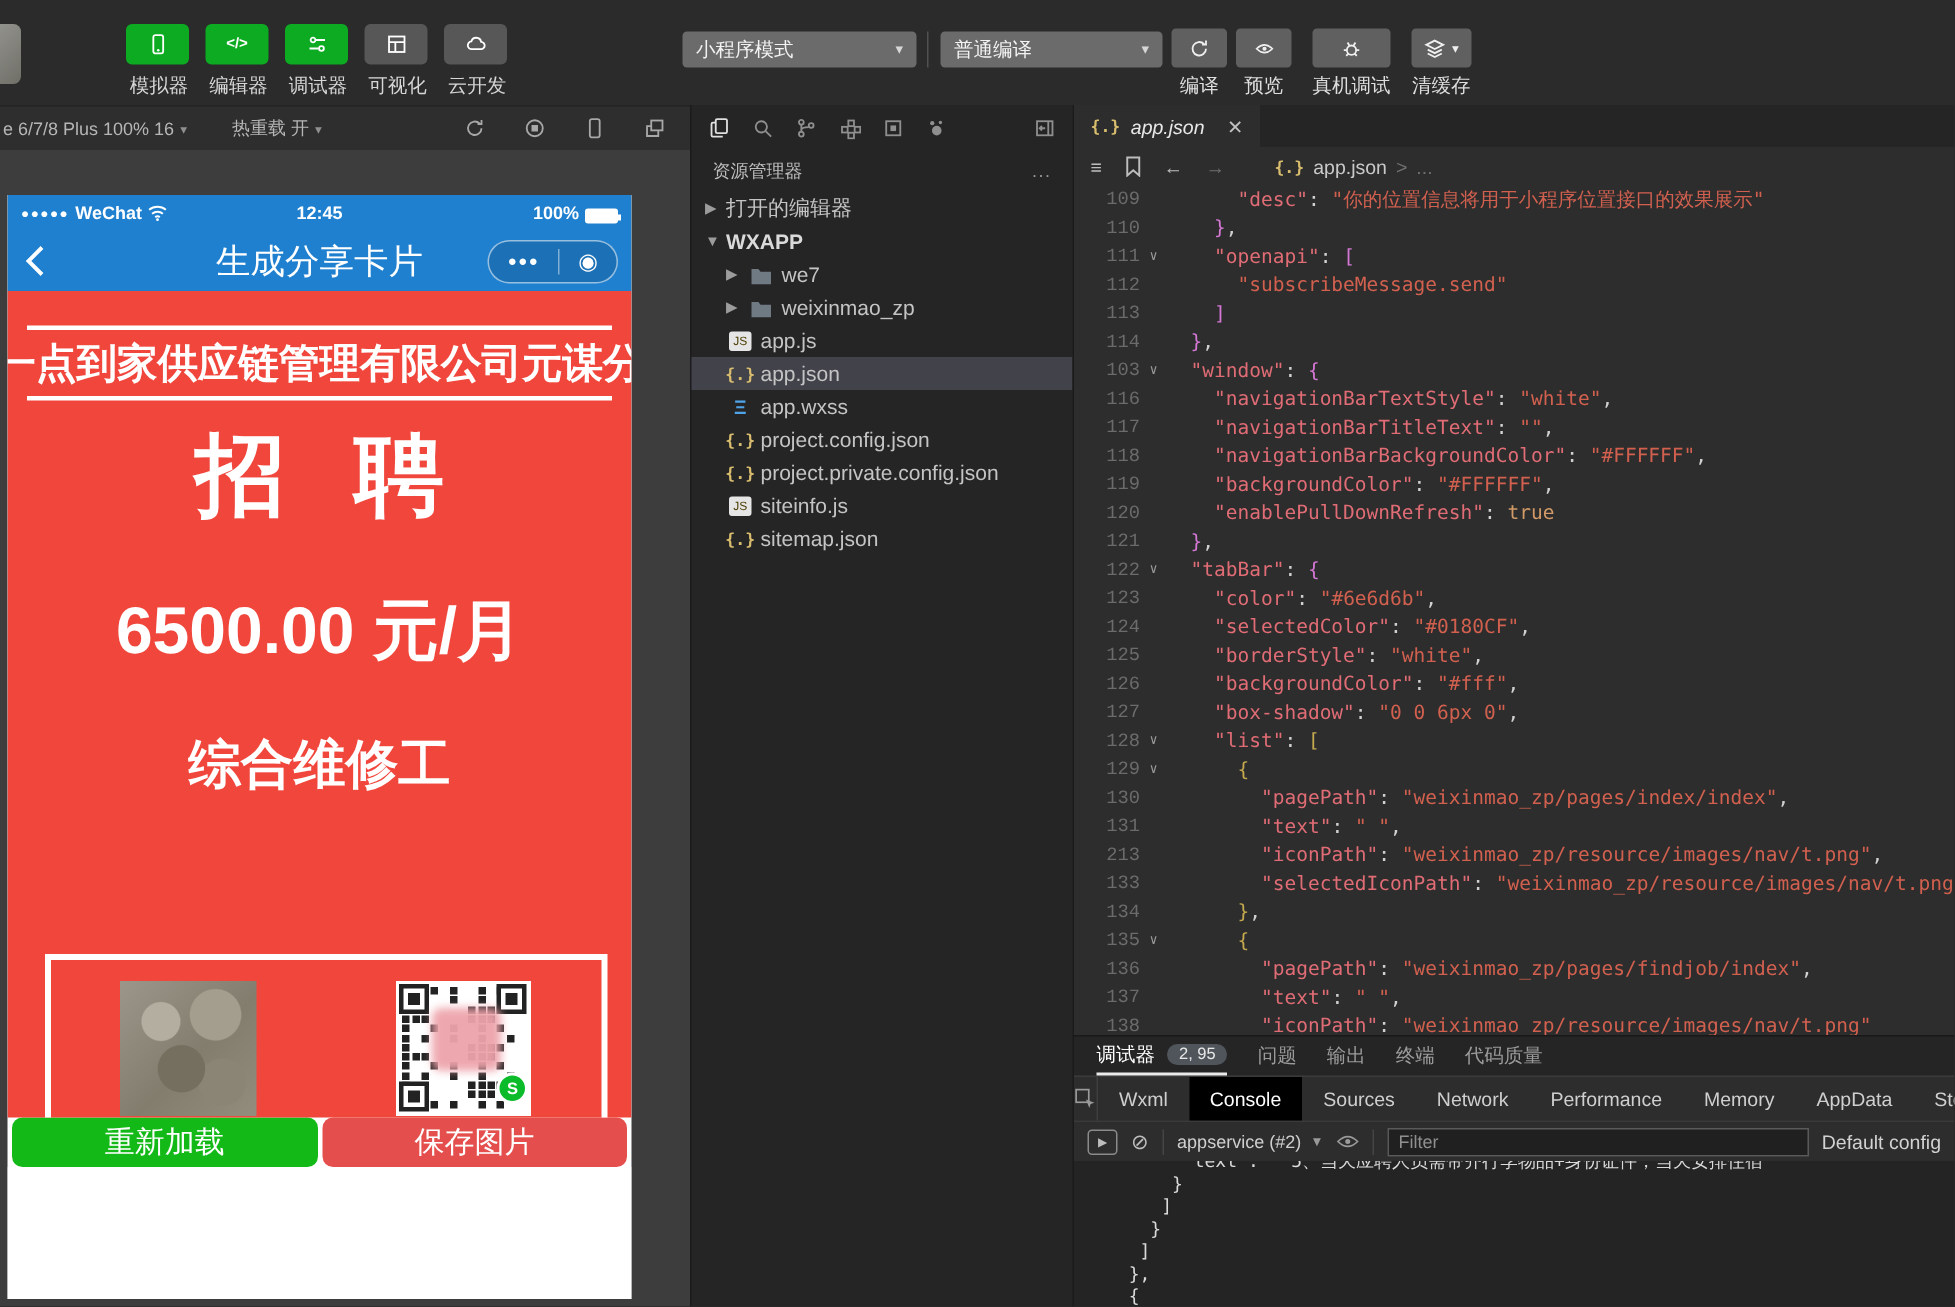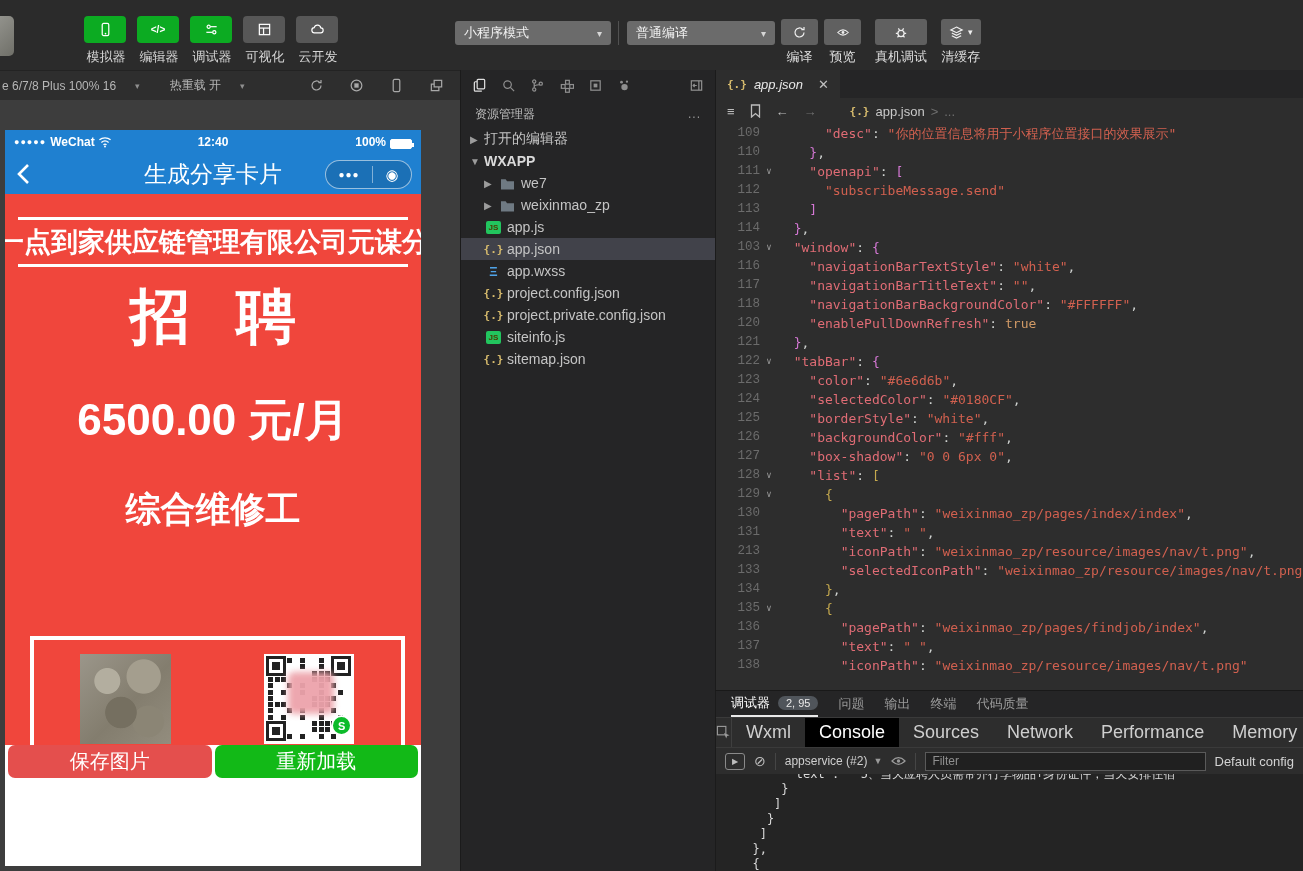--- a/index.html
+++ b/index.html
@@ -28,21 +28,21 @@
   .actbtns{position:absolute;left:781px;top:19px;display:flex;gap:6px}
   .actbtn{text-align:center;cursor:pointer}
   .actbtn .chip2{height:26px;min-width:37px;border-radius:3px;background:#606060;color:#efefef;
     display:flex;align-items:center;justify-content:center;padding:0 8px;gap:4px}
   .actbtn .lbl{margin-top:3px;font-size:13px;color:#dedede;white-space:nowrap}
   .actbtn.gap{margin-left:8px}
 
   
   .simbar{position:absolute;left:0;top:70px;width:460px;height:30px;background:#2e2e2e;
     border-top:1px solid #232323;display:flex;align-items:center;color:#b6b6b6;font-size:12px}
-  .simbar .item{display:flex;align-items:center;gap:19px;cursor:pointer;white-space:nowrap}
+  .simbar .item{display:flex;align-items:center;gap:4px;cursor:pointer;white-space:nowrap}
   .simbar .caret{font-size:9px;color:#8f8f8f}
   .simbar .icons{margin-left:auto;display:flex;gap:25px;margin-right:16px;color:#a8a8a8}
   .simbar .icons span{cursor:pointer}
 
   
   .simarea{position:absolute;left:0;top:100px;width:460px;height:771px;background:#3d3d3d}
   .phone{position:absolute;left:5px;top:30px;width:416px;height:736px;background:#fff;overflow:hidden}
   .statusbar{height:24px;background:#1f80d0;color:#fff;display:flex;align-items:center;
     padding:0 9px;font-size:12px;font-weight:bold}
   .statusbar .dots{letter-spacing:1px;font-size:9px;margin-right:4px}
@@ -101,22 +101,22 @@
   .acticons .dock{margin-left:auto}
   .exp-head{height:28px;display:flex;align-items:center;padding:0 14px;font-size:12px;color:#bdbdbd}
   .exp-head .more{margin-left:auto;color:#9a9a9a;cursor:pointer;letter-spacing:1px}
   .tree{font-size:14px}
   .trow{height:22px;display:flex;align-items:center;padding-left:9px;cursor:pointer;white-space:nowrap}
   .trow .arr{width:14px;font-size:10px;color:#9c9c9c;flex:none}
   .trow.root{font-weight:bold;color:#dadada}
   .trow.child{padding-left:23px}
   .trow.selected{background:#41424a}
   .ficon{width:19px;margin-right:4px;display:flex;justify-content:center;align-items:center;flex:none}
-  .ficon .jsbox{width:15px;height:13px;background:#22c55e;border-radius:2px;color:#4a3d00;
-    font-size:8px;font-weight:bold;display:flex;align-items:center;justify-content:center}
+  .ficon .jsbox{width:15px;height:13px;background:#e5e5e5;border-radius:2px;color:#4a3d00;
+    font-size:8px;font-weight:normal;display:flex;align-items:center;justify-content:center}
   .ficon .braces{color:#d9bd6e;font-size:11px;font-weight:bold;font-family:"DejaVu Sans Mono",monospace}
   .ficon .wxss{color:#4fa3e8;font-size:13px;font-weight:bold}
 
   
   .editor{position:absolute;left:715px;top:70px;width:588px;height:620px;background:#2d2d2d;
     border-left:1px solid #1b1b1b;overflow:hidden}
   .tabstrip{height:28px;background:#252526;display:flex}
   .tab{display:flex;align-items:center;gap:7px;padding:0 11px;background:#2d2d2d;color:#e8e8e8;
     font-size:13px;font-style:italic;cursor:pointer}
   .tab .braces{color:#d9bd6e;font-style:normal;font-size:11px;font-weight:bold;
@@ -134,21 +134,21 @@
   .tk-k{color:#e06c75}.tk-s{color:#d1604f}.tk-b{color:#d19a66}
   .tk-p{color:#cfd2d0}.tk-x{color:#d678d6}.tk-y{color:#c5a94e}
 
   
   .debug{position:absolute;left:715px;top:690px;width:588px;height:181px;background:#252526;
     border-left:1px solid #1b1b1b;border-top:1px solid #191919}
   .dbg-row1{height:26px;display:flex;align-items:center;gap:20px;padding:0 15px;font-size:13px;color:#9b9b9b}
   .dbg-tab{height:100%;display:flex;align-items:center;cursor:pointer}
   .dbg-tab.active{color:#fff;border-bottom:2px solid #eaeaea}
   .badge{background:#50555b;color:#e8e8e8;border-radius:9px;padding:1px 8px;font-size:11px;margin-left:8px}
-  .dbg-row2{height:30px;background:#2d2d2d;display:flex;align-items:stretch;font-size:18px;
+  .dbg-row2{height:30px;background:#2d2d2d;display:flex;align-items:stretch;font-size:13px;
     color:#cfcfcf;border-top:1px solid #3a3a3a}
   .inspect{width:36px;display:flex;align-items:center;justify-content:center;
     border-right:1px solid #3f3f3f;color:#9a9a9a;cursor:pointer}
   .dtab{padding:0 14px;display:flex;align-items:center;cursor:pointer;white-space:nowrap}
   .dtab.active{background:#000;color:#fff}
   .dbg-row3{height:27px;background:#2d2d2d;border-top:1px solid #3a3a3a;display:flex;
     align-items:center;gap:9px;padding:0 9px;font-size:12px;color:#bdbdbd}
   .playbox{width:20px;height:17px;border:1px solid #8a8a8a;border-radius:3px;display:flex;
     align-items:center;justify-content:center;font-size:8px;color:#bdbdbd;cursor:pointer}
   .ban{font-size:14px;cursor:pointer}
@@ -300,21 +300,21 @@
             <rect x="5.5" y="2.5" width="8" height="7"></rect>
             <path d="M10.5 9.5v4h-8v-7h3"></path>
           </svg>
         </span>
       </span>
   </div>
 
   <div class="simarea">
     <div class="phone">
       <div class="statusbar">
-        <span class="time">12:40</span>
+        <span class="time">12:45</span>
         <span class="dots">●●●●●</span>
         <span>WeChat</span>
         <span style="margin-left:3px">
           <svg width="14" height="12" viewBox="0 0 16 14" fill="none" stroke="#fff" stroke-width="1.5">
             <path d="M1.5 4.5a10 10 0 0 1 13 0M3.8 7.5a6.5 6.5 0 0 1 8.4 0M6.2 10.2a3 3 0 0 1 3.6 0"></path>
             <circle cx="8" cy="12.2" r="1.1" fill="#fff" stroke="none"></circle>
           </svg>
         </span>
         <span class="right">
           <span>100%</span>
@@ -428,22 +428,22 @@
                   <i style="position: absolute; left: 3px; top: 3px; width: 8px; height: 8px; background: rgb(34, 34, 34);"></i>
                 </i>
               <div class="blob"></div>
               <div class="badge">S</div>
             </div>
 
           </div>
         </div>
       </div>
       <div class="pbuttons">
+        <button class="pbtn green">重新加载</button>
         <button class="pbtn red">保存图片</button>
-        <button class="pbtn green">重新加载</button>
       </div>
       <div class="pwhite"></div>
     </div>
   </div>
 
   <div class="explorer">
     <div class="acticons" id="acticons">
         <span class="ic active" style="display: inline-flex; align-items: center;">
           <svg width="15" height="15" viewBox="0 0 16 16" fill="none" stroke="currentColor" stroke-width="1.3">
             <rect x="5.5" y="1.5" width="8" height="10" rx="1"></rect>
@@ -636,20 +636,25 @@
         </div>
         <div class="cline">
           <span class="gut mono">117</span>
           <span class="fold"></span>
           <span class="ctext"><span class="tk-i">    </span><span class="tk-k">"navigationBarTitleText"</span><span class="tk-p">: </span><span class="tk-s">""</span><span class="tk-p">,</span></span>
         </div>
         <div class="cline">
           <span class="gut mono">118</span>
           <span class="fold"></span>
           <span class="ctext"><span class="tk-i">    </span><span class="tk-k">"navigationBarBackgroundColor"</span><span class="tk-p">: </span><span class="tk-s">"#FFFFFF"</span><span class="tk-p">,</span></span>
+        </div>
+        <div class="cline">
+          <span class="gut mono">119</span>
+          <span class="fold"></span>
+          <span class="ctext"><span class="tk-i">    </span><span class="tk-k">"backgroundColor"</span><span class="tk-p">: </span><span class="tk-s">"#FFFFFF"</span><span class="tk-p">,</span></span>
         </div>
         <div class="cline">
           <span class="gut mono">120</span>
           <span class="fold"></span>
           <span class="ctext"><span class="tk-i">    </span><span class="tk-k">"enablePullDownRefresh"</span><span class="tk-p">: </span><span class="tk-b">true</span></span>
         </div>
         <div class="cline">
           <span class="gut mono">121</span>
           <span class="fold"></span>
           <span class="ctext"><span class="tk-i">  </span><span class="tk-x">}</span><span class="tk-p">,</span></span>

